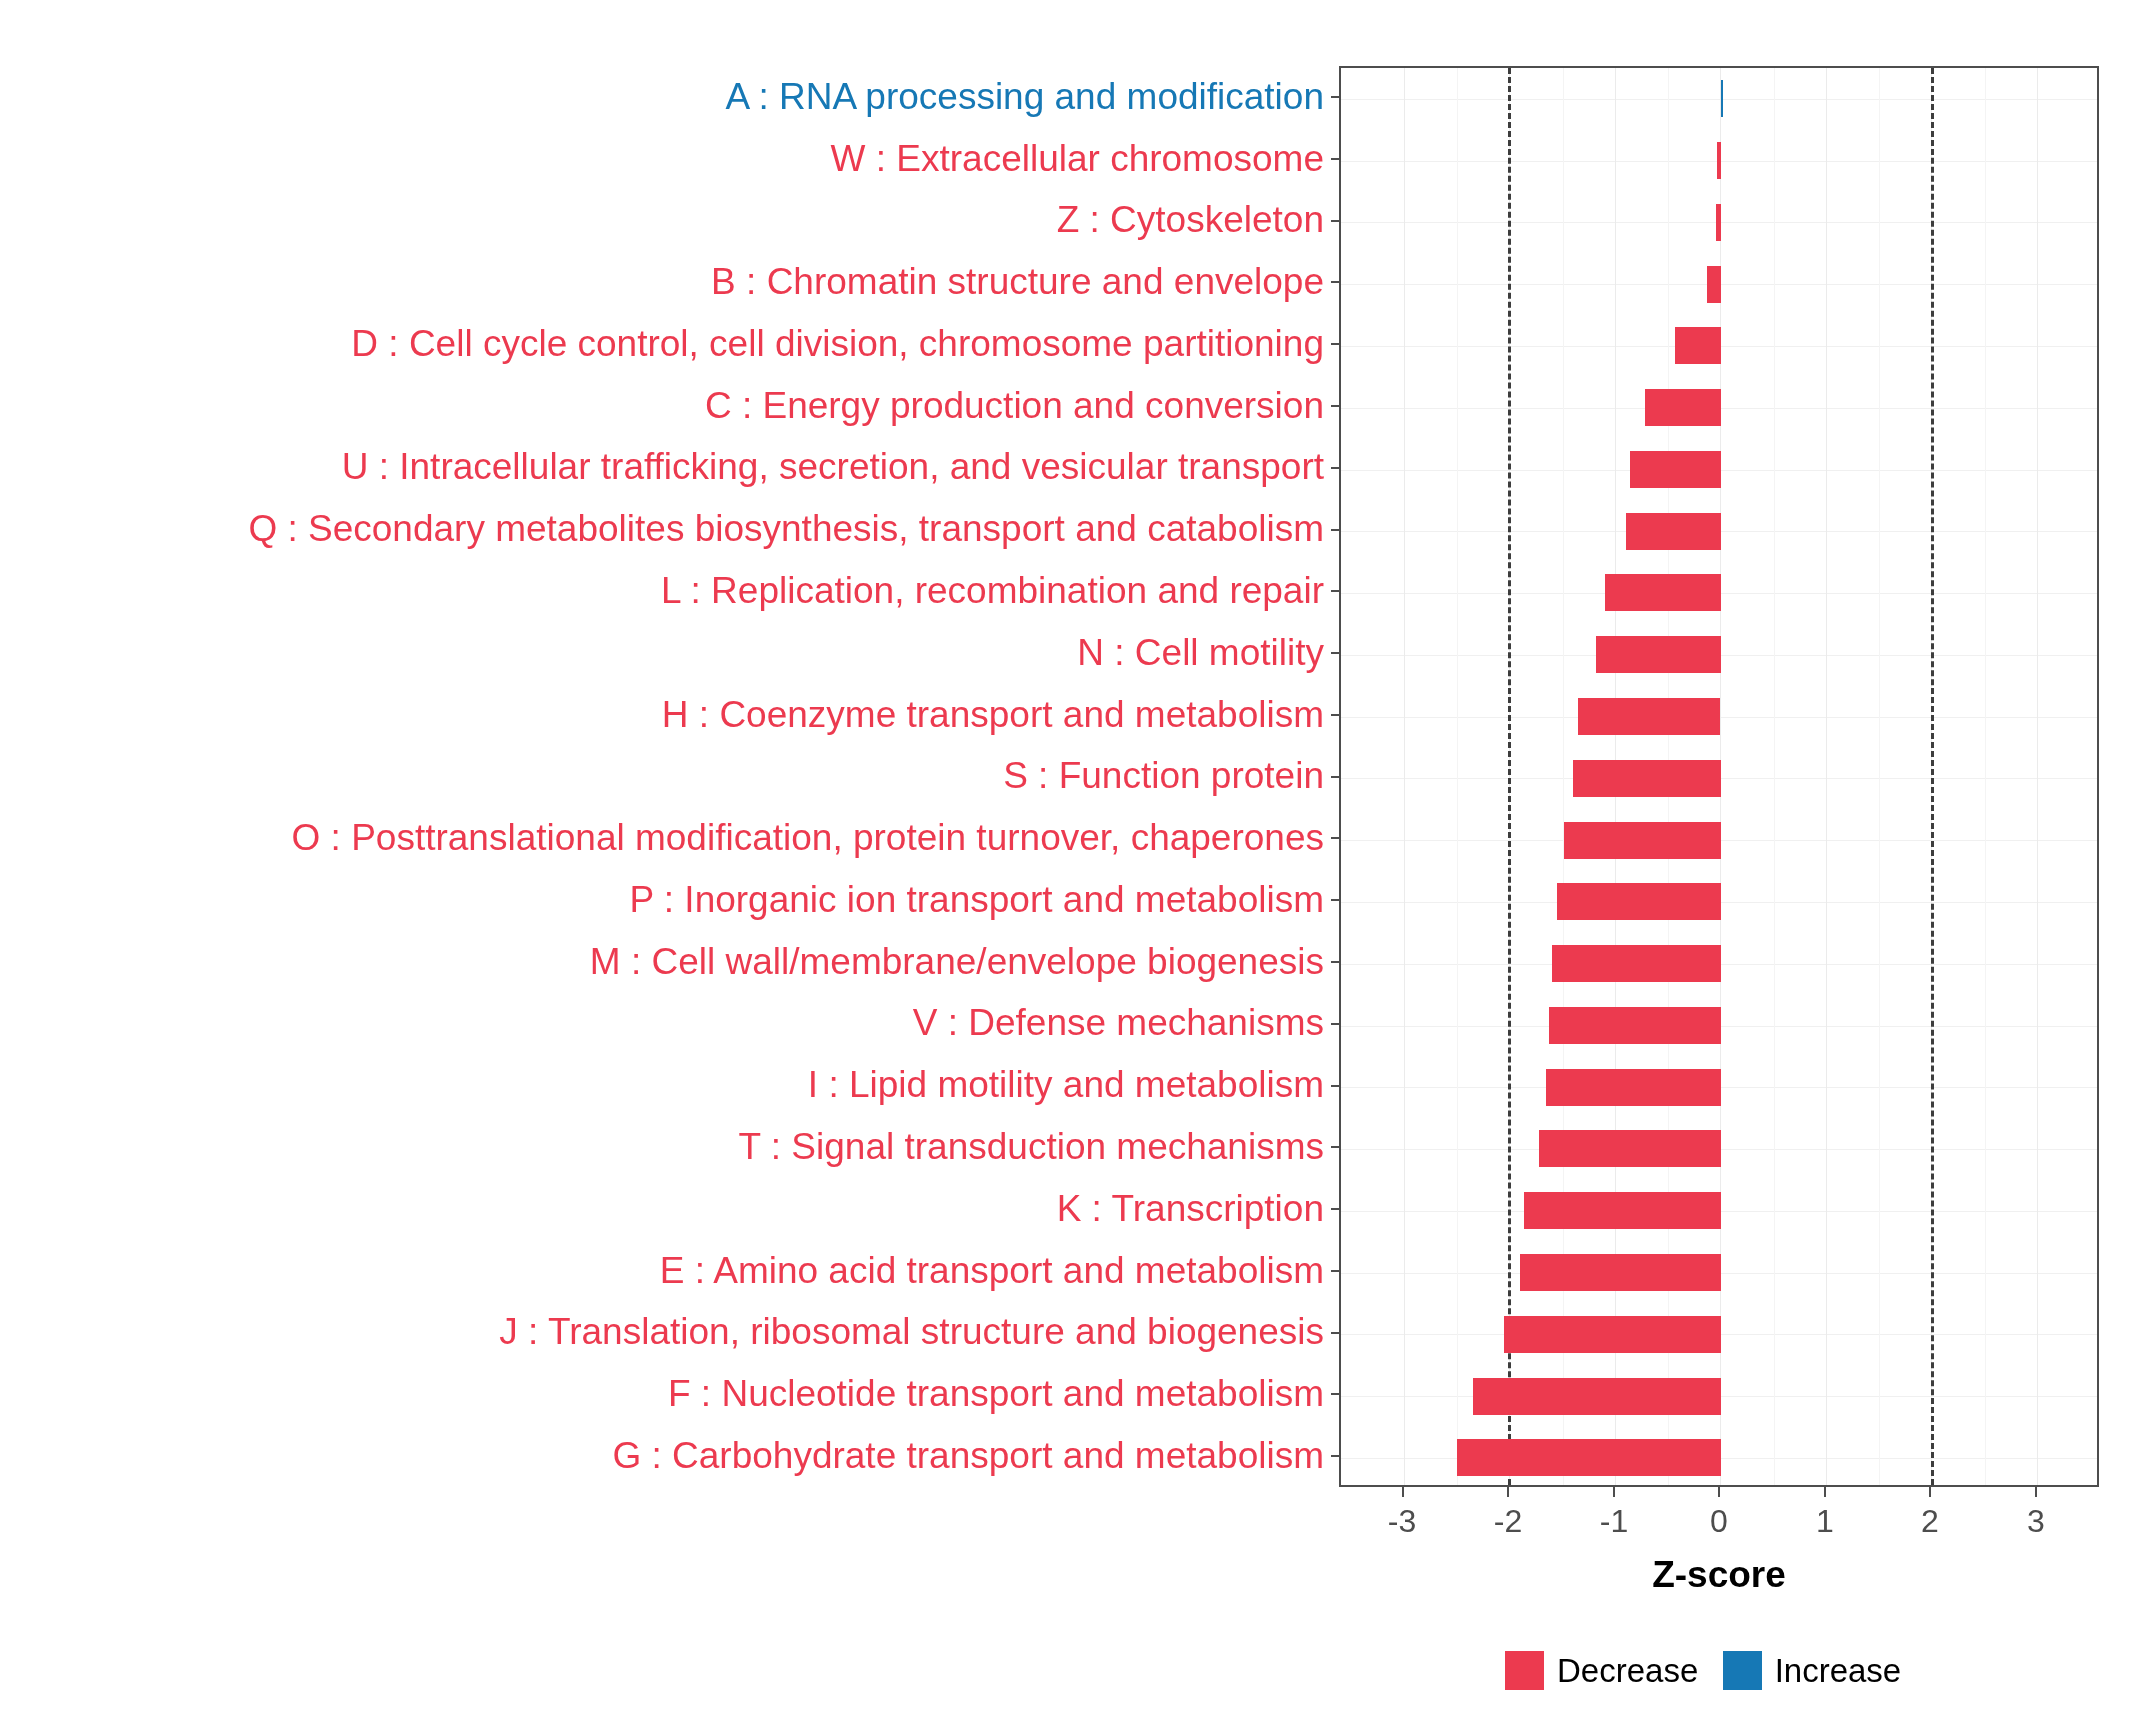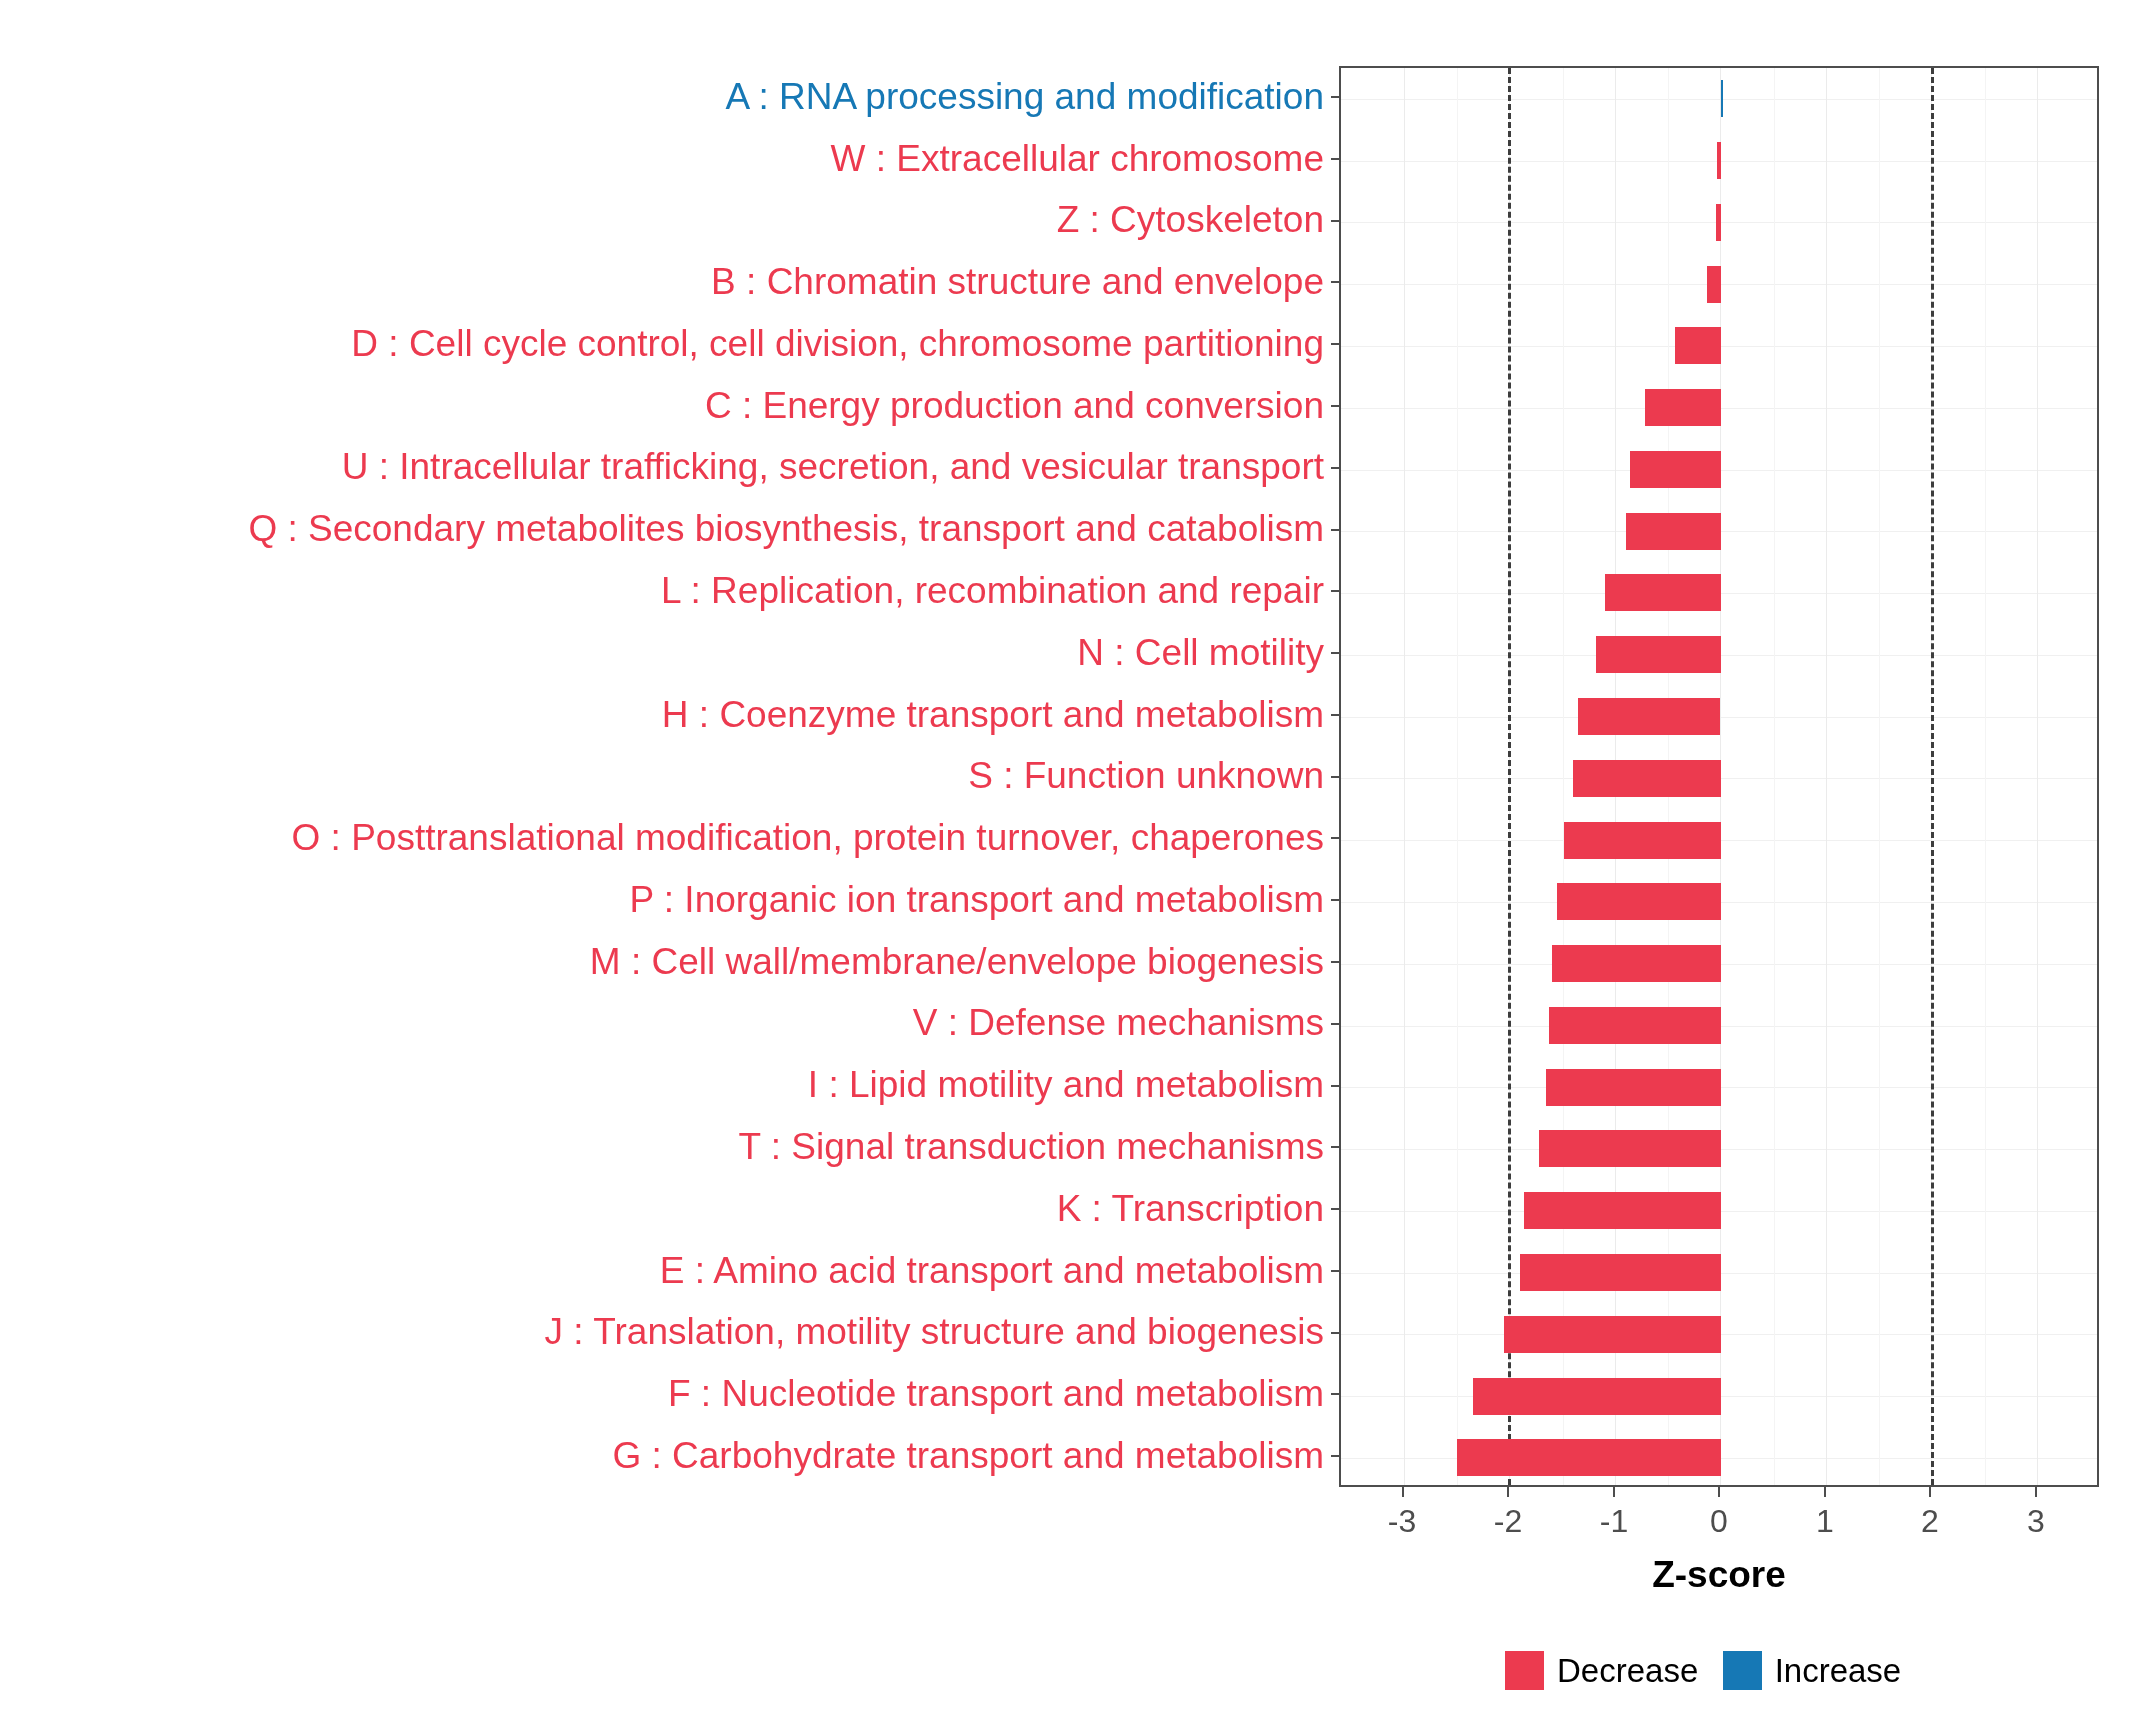--- a/index.html
+++ b/index.html
@@ -153,30 +153,30 @@
       <div class="cat-label" style="right: 827px; top: 144px;">W : Extracellular chromosome</div>
       <div class="cat-label" style="right: 827px; top: 205px;">Z : Cytoskeleton</div>
       <div class="cat-label" style="right: 827px; top: 267px;">B : Chromatin structure and envelope</div>
       <div class="cat-label" style="right: 827px; top: 329px;">D : Cell cycle control, cell division, chromosome partitioning</div>
       <div class="cat-label" style="right: 827px; top: 391px;">C : Energy production and conversion</div>
       <div class="cat-label" style="right: 827px; top: 452px;">U : Intracellular trafficking, secretion, and vesicular transport</div>
       <div class="cat-label" style="right: 827px; top: 514px;">Q : Secondary metabolites biosynthesis, transport and catabolism</div>
       <div class="cat-label" style="right: 827px; top: 576px;">L : Replication, recombination and repair</div>
       <div class="cat-label" style="right: 827px; top: 638px;">N : Cell motility</div>
       <div class="cat-label" style="right: 827px; top: 700px;">H : Coenzyme transport and metabolism</div>
-      <div class="cat-label" style="right: 827px; top: 761px;">S : Function unknown</div>
+      <div class="cat-label" style="right: 827px; top: 761px;">S : Function protein</div>
       <div class="cat-label" style="right: 827px; top: 823px;">O : Posttranslational modification, protein turnover, chaperones</div>
       <div class="cat-label" style="right: 827px; top: 885px;">P : Inorganic ion transport and metabolism</div>
       <div class="cat-label" style="right: 827px; top: 947px;">M : Cell wall/membrane/envelope biogenesis</div>
       <div class="cat-label" style="right: 827px; top: 1008px;">V : Defense mechanisms</div>
       <div class="cat-label" style="right: 827px; top: 1070px;">I : Lipid motility and metabolism</div>
       <div class="cat-label" style="right: 827px; top: 1132px;">T : Signal transduction mechanisms</div>
       <div class="cat-label" style="right: 827px; top: 1194px;">K : Transcription</div>
       <div class="cat-label" style="right: 827px; top: 1256px;">E : Amino acid transport and metabolism</div>
-      <div class="cat-label" style="right: 827px; top: 1317px;">J : Translation, motility structure and biogenesis</div>
+      <div class="cat-label" style="right: 827px; top: 1317px;">J : Translation, ribosomal structure and biogenesis</div>
       <div class="cat-label" style="right: 827px; top: 1379px;">F : Nucleotide transport and metabolism</div>
       <div class="cat-label" style="right: 827px; top: 1441px;">G : Carbohydrate transport and metabolism</div>
     </div>
 
   <div id="panel">
     <div id="gridlines">
         <div class="gridline-h" style="top: 31px;"></div>
         <div class="gridline-h" style="top: 93px;"></div>
         <div class="gridline-h" style="top: 154px;"></div>
         <div class="gridline-h" style="top: 216px;"></div>

